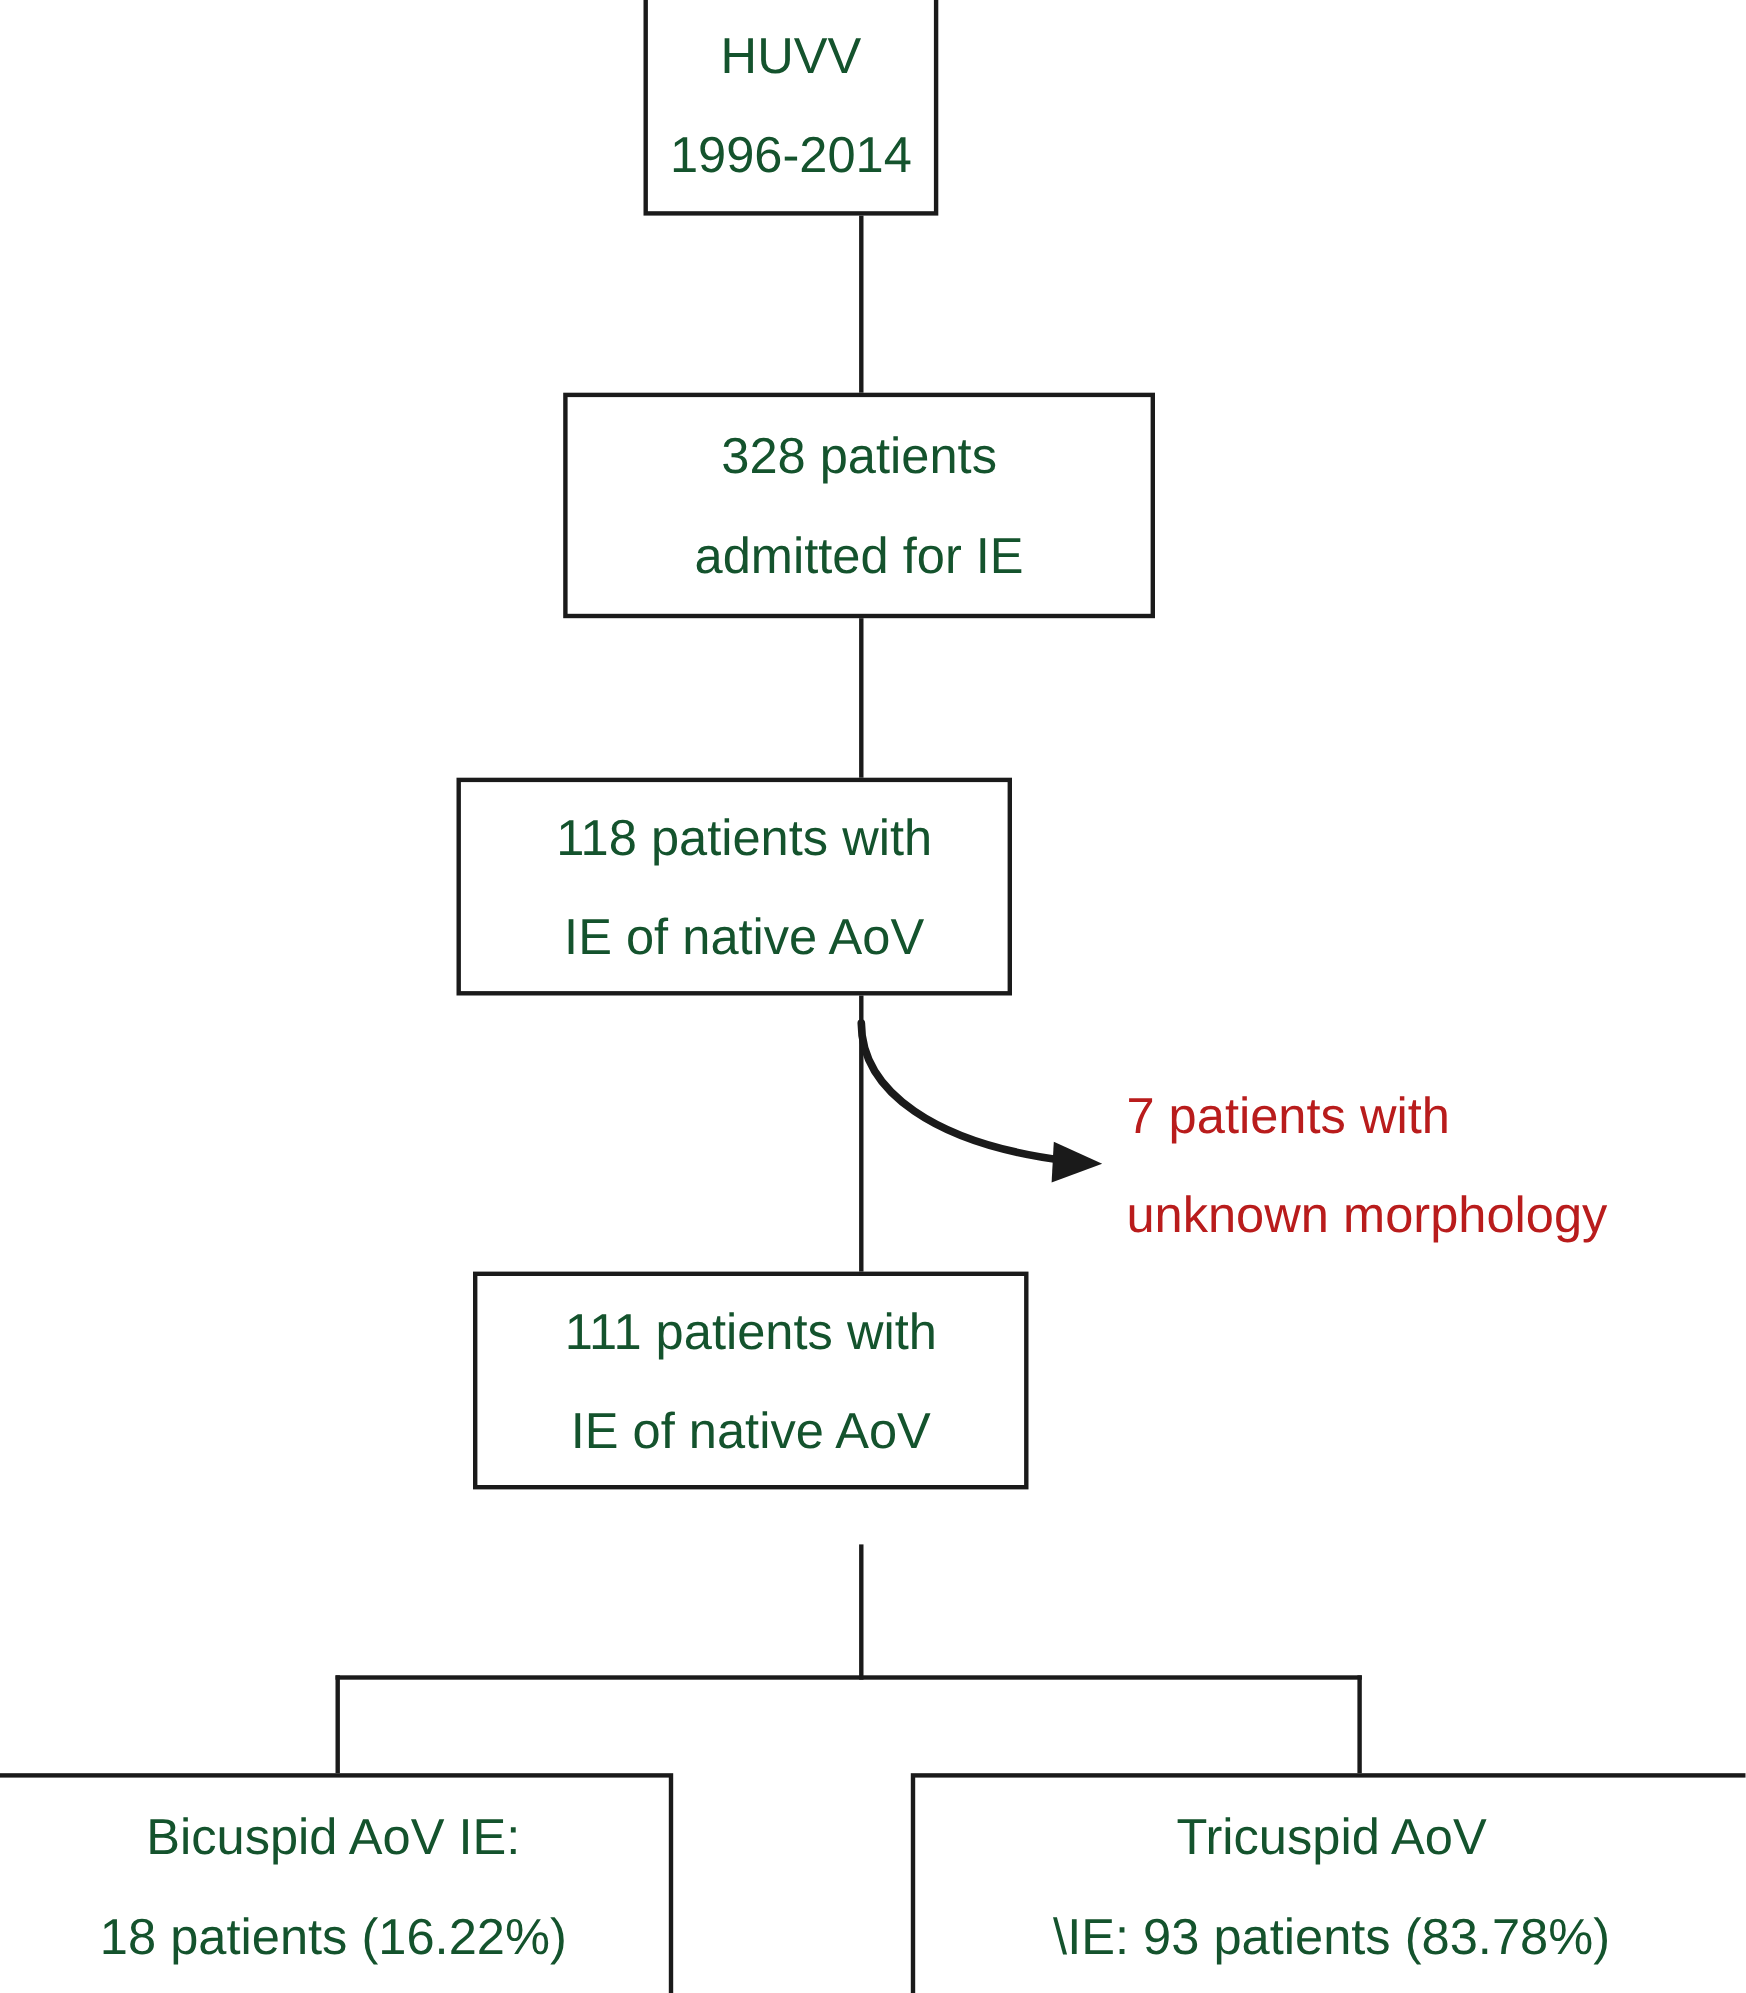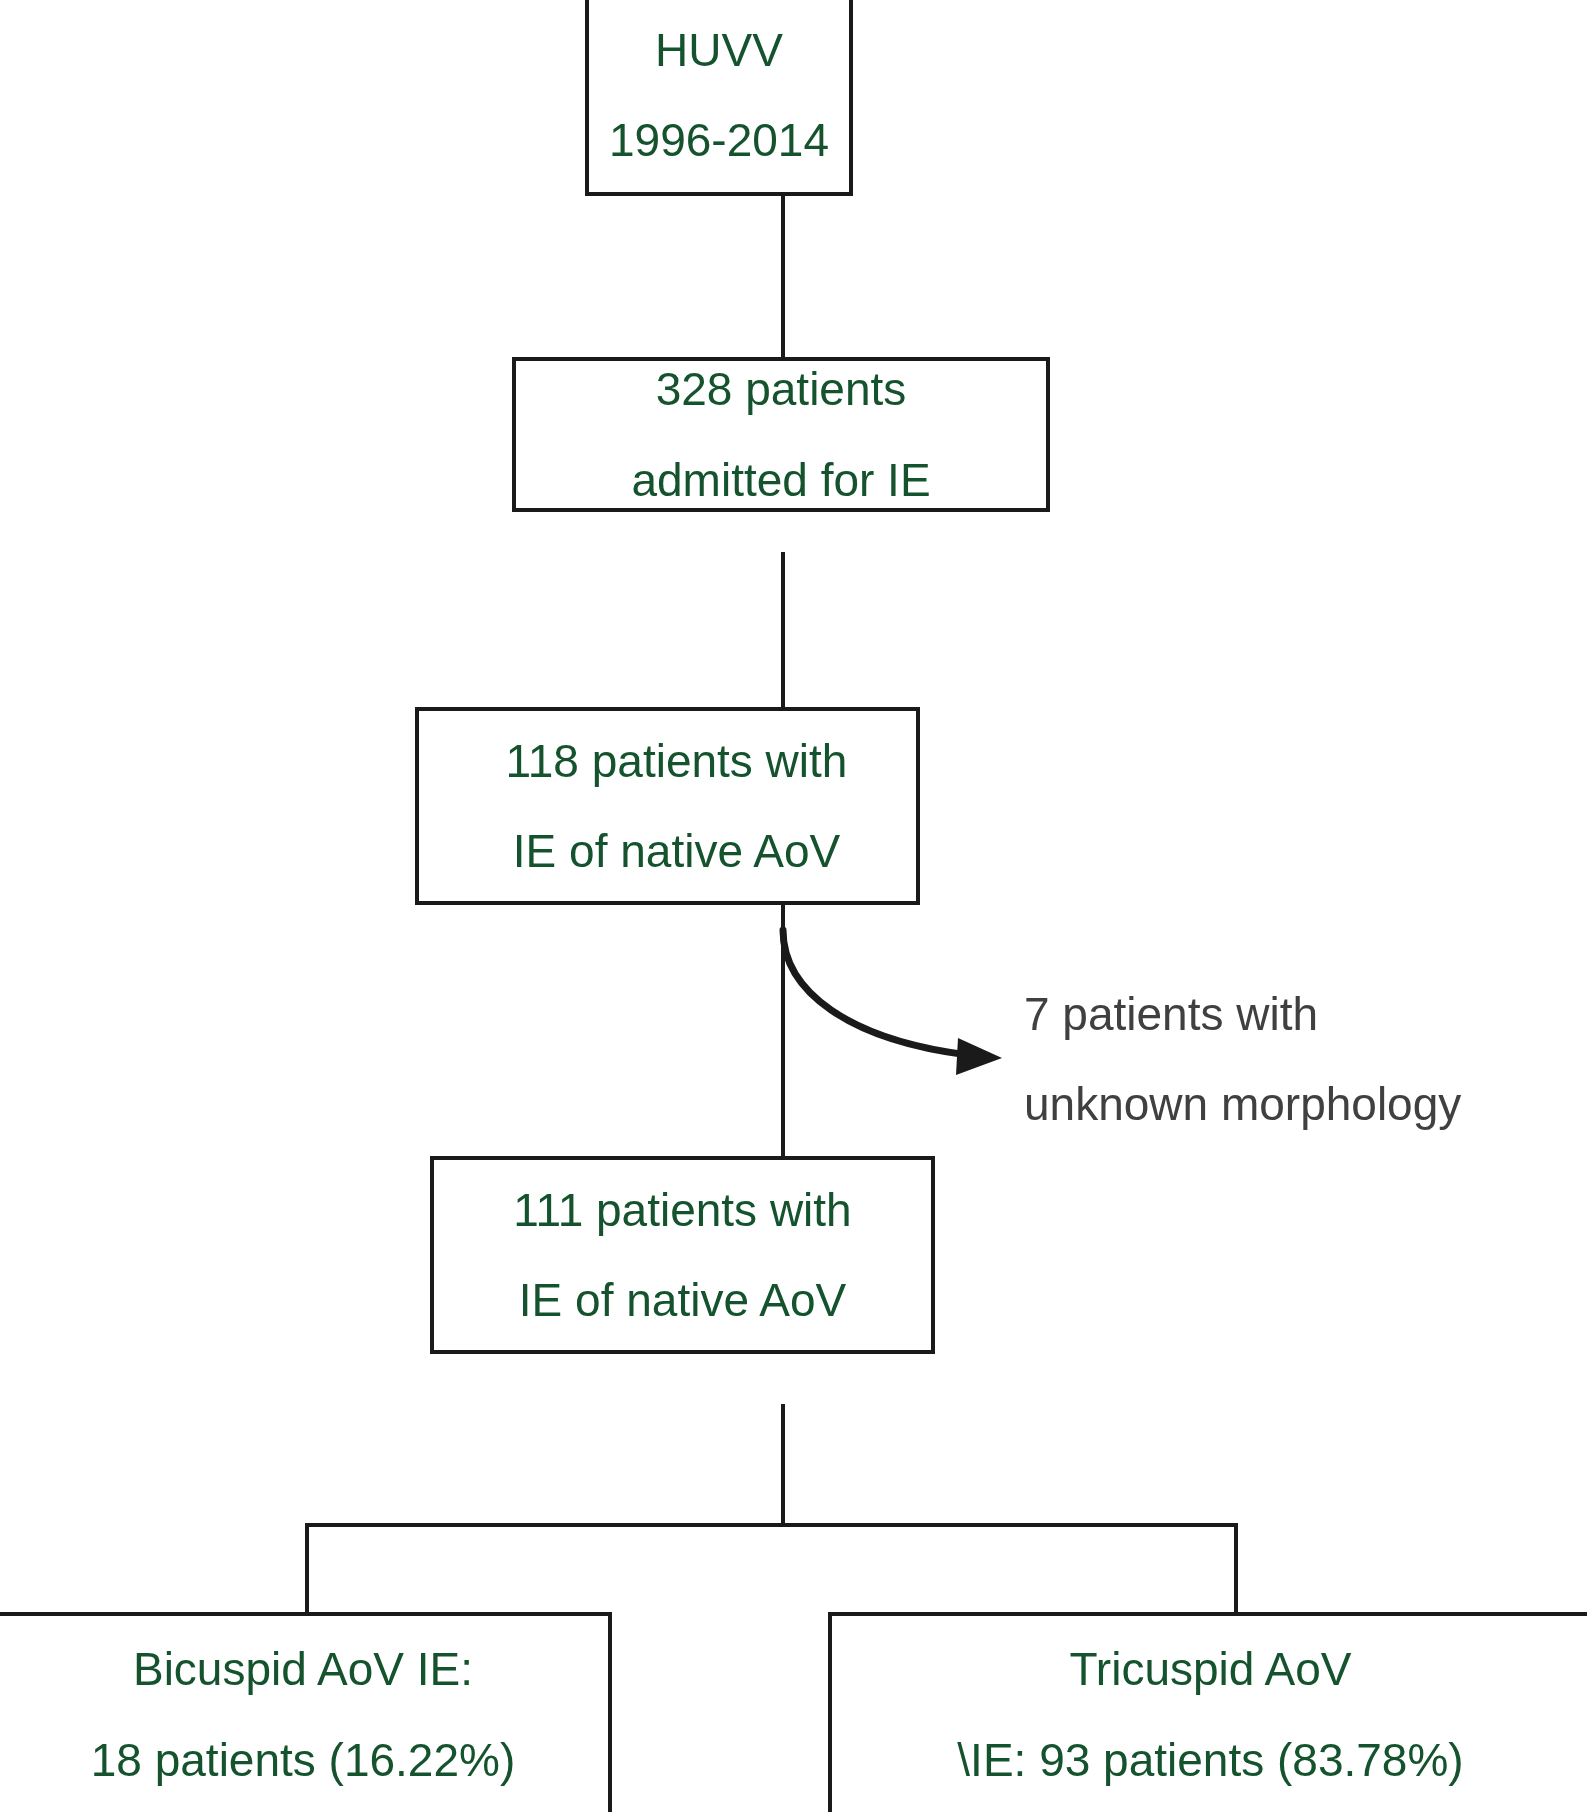--- a/index.html
+++ b/index.html
@@ -43,21 +43,21 @@
   .sidenote {
     position: absolute;
     text-align: left;
     z-index: 3;
   }
   .sidenote .line {
     display: block;
     font-size: 46px;
     line-height: 1.05;
     white-space: nowrap;
-    color: #404040;
+    color: #b91c1c;
   }
   .sidenote .line + .line {
     margin-top: 42px;
   }
   .connector {
     position: absolute;
     background: #1a1a1a;
     z-index: 1;
   }
   .v-line { width: 4px; }
@@ -73,21 +73,21 @@
 
 <div id="canvas">
 
   <div class="node" style="left:585px; top:-6px; width:268px; height:202px;">
     <span class="line">HUVV</span>
     <span class="line">1996-2014</span>
   </div>
 
   <div class="connector v-line" style="left:781px; top:194px; height:166px;"></div>
 
-  <div class="node" style="left:512px; top:357px; width:538px; height:155px;">
+  <div class="node" style="left:512px; top:357px; width:538px; height:205px;">
     <span class="line">328 patients</span>
     <span class="line">admitted for IE</span>
   </div>
 
   <div class="connector v-line" style="left:781px; top:552px; height:158px;"></div>
 
   <div class="node" style="left:415px; top:707px; width:505px; height:198px;padding-left:18px;">
     <span class="line">118 patients with</span>
     <span class="line">IE of native AoV</span>
   </div>

